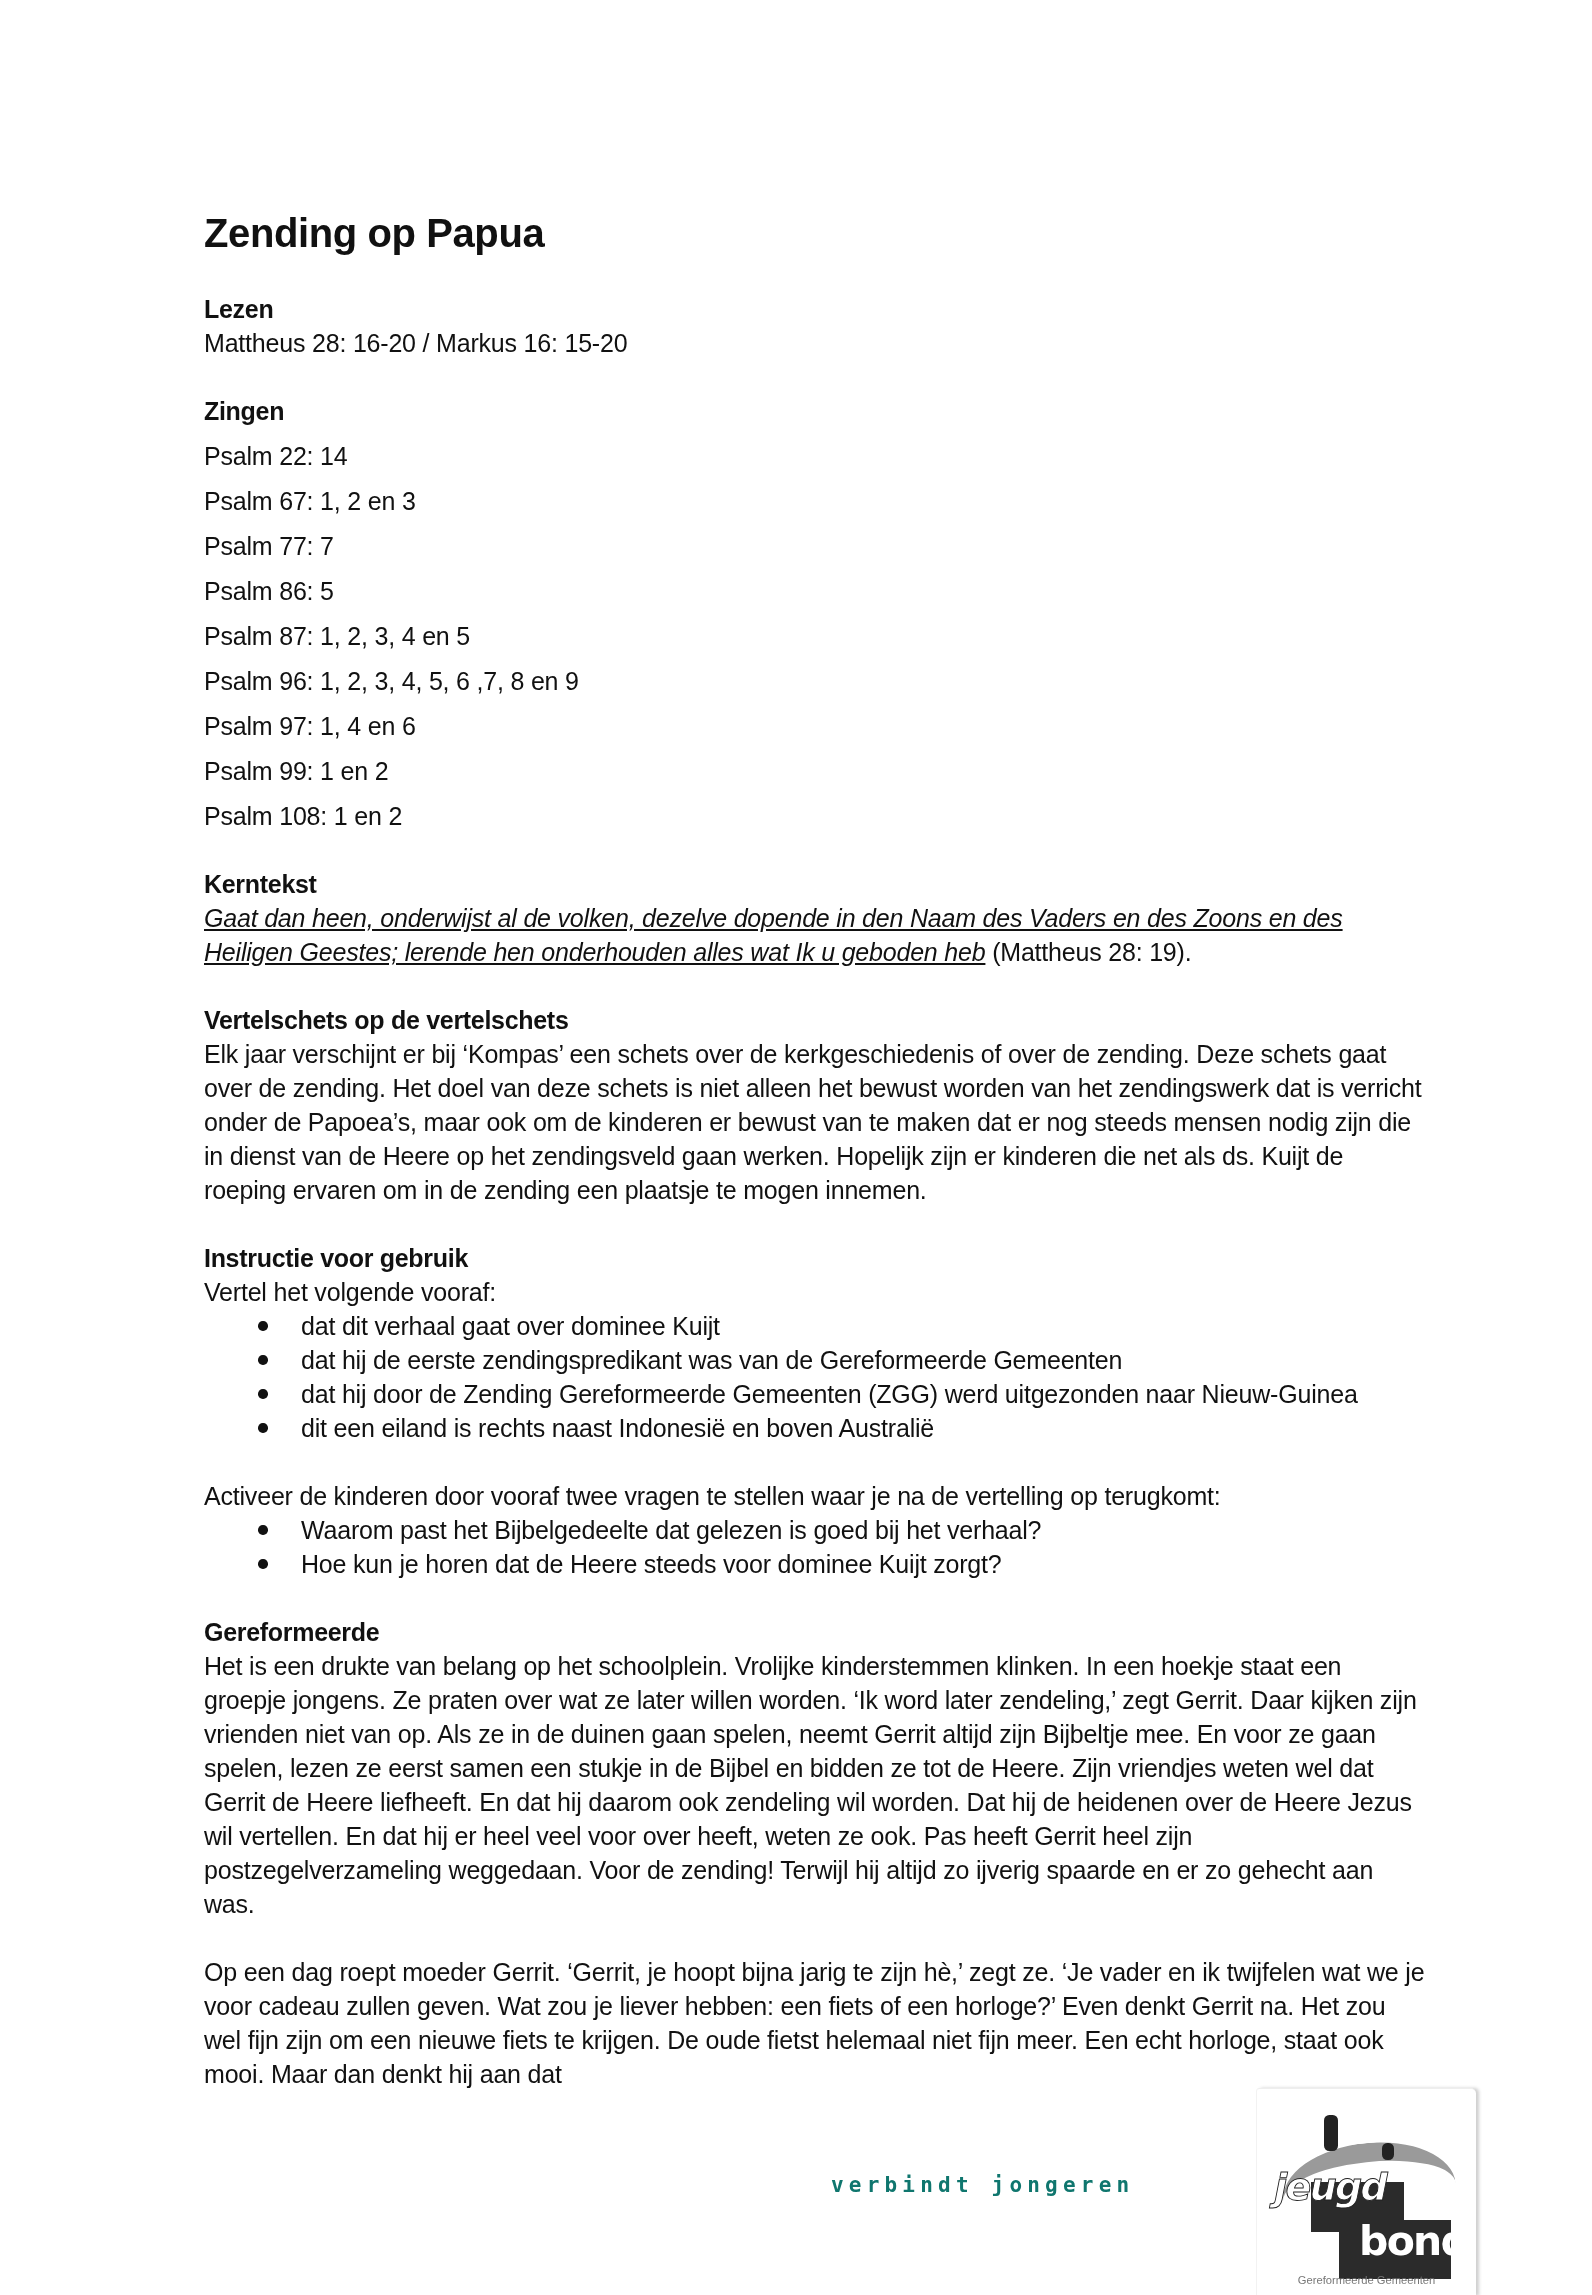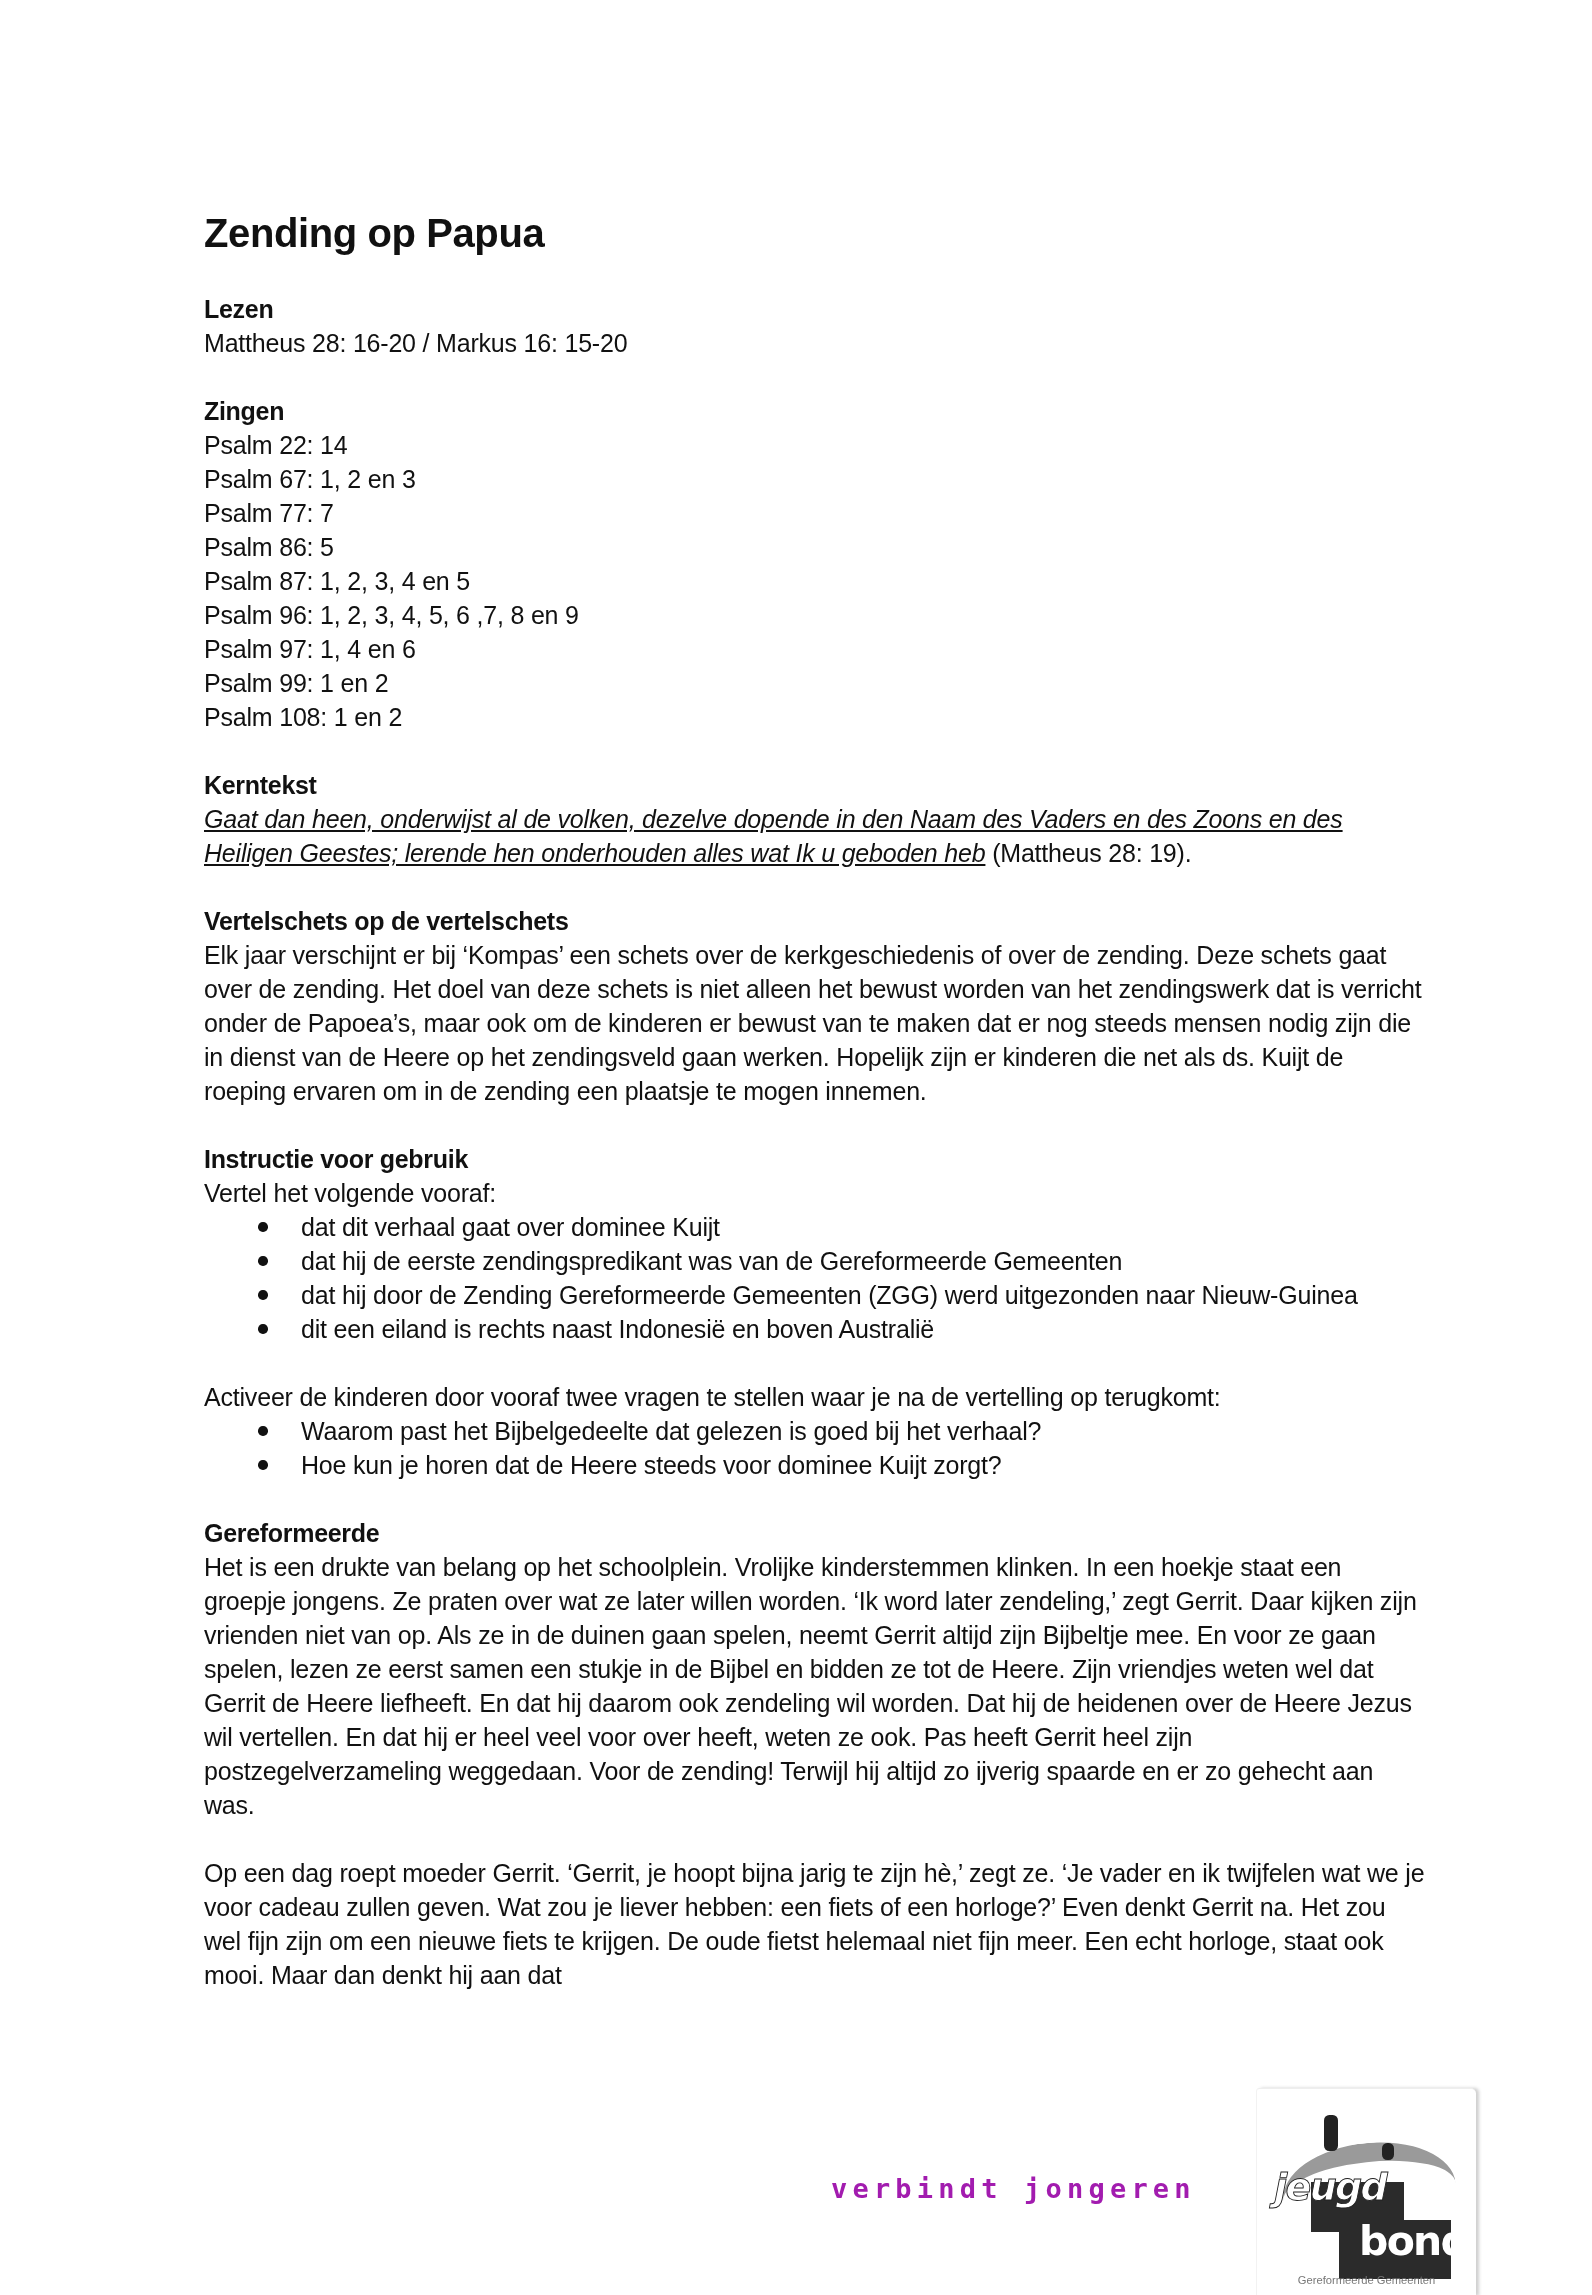--- a/index.html
+++ b/index.html
@@ -7,22 +7,22 @@
          font-family: "Liberation Sans", "DejaVu Sans", sans-serif; color: #111; }
   .page { position: absolute; left: 204px; top: 207px; width: 1225px; }
   .title { font-size: 40px; font-weight: bold; letter-spacing: -0.4px; margin: 0 0 33px 0; line-height: 52px; }
   .section { margin-bottom: 34px; }
   .h { font-weight: bold; font-size: 25px; line-height: 34px; letter-spacing: -0.3px; }
   .p { font-size: 25px; line-height: 34px; letter-spacing: -0.2px; }
   .it { font-style: italic; text-decoration: underline; }
   ul.bullets { list-style: none; margin: 0; padding: 0; }
   ul.bullets li { position: relative; padding-left: 97px; font-size: 25px; line-height: 34px; letter-spacing: -0.2px; }
   ul.bullets li .dot { position: absolute; left: 54px; top: 12px; width: 9.5px; height: 9.5px; border-radius: 50%; background: #111; }
-  .psalm-line { display: block; }
-  .footer-tagline { position: absolute; left: 831px; top: 2173px; font-family: "DejaVu Sans Mono", monospace; font-size: 27px; letter-spacing: 5.2px; color: #a21caf; font-weight: bold; }
+  .psalm-line { display: block; margin-top: 11px; }
+  .footer-tagline { position: absolute; left: 831px; top: 2173px; font-family: "DejaVu Sans Mono", monospace; font-size: 21px; letter-spacing: 5.2px; color: #0f766e; font-weight: bold; }
   .logo-box { position: absolute; left: 1256px; top: 2088px; width: 219px; height: 207px; background: #fff;
               border-top: 0.9px solid #eee; border-left: 0.9px solid #f2f2f2; box-shadow: 3.5px 0 3.5px -0.9px #cfcfcf; border-radius: 3.5px 5.2px 0 0; }
   .logo-arc { position: absolute; left: 26px; top: 54px; width: 173px; height: 78px; border-top: 19px solid #9a9a9a; border-radius: 50% 50% 0 0; transform: rotate(-6deg); }
   .logo-figure { position: absolute; background: #222; border-radius: 5.2px; }
   .logo-block1 { position: absolute; left: 54px; top: 93px; width: 93px; height: 50px; background: #2b2b2b; }
   .logo-block2 { position: absolute; left: 82px; top: 131px; width: 112px; height: 59px; background: #2b2b2b; }
   .logo-word1 { position: absolute; left: 17.3px; top: 76px; font-family: "DejaVu Sans", sans-serif; font-style: italic; font-weight: bold; font-size: 38px; color: #fff; -webkit-text-stroke: 0.9px #222; letter-spacing: -1.7px; }
   .logo-word2 { position: absolute; left: 102px; top: 128px; font-family: "DejaVu Sans", sans-serif; font-weight: bold; font-size: 41px; color: #fff; letter-spacing: -1.7px; }
   .logo-sub { position: absolute; left: 0; width: 219px; top: 185px; text-align: center; font-size: 11.2px; color: #777; font-family: "Liberation Sans", sans-serif; }
 </style>

